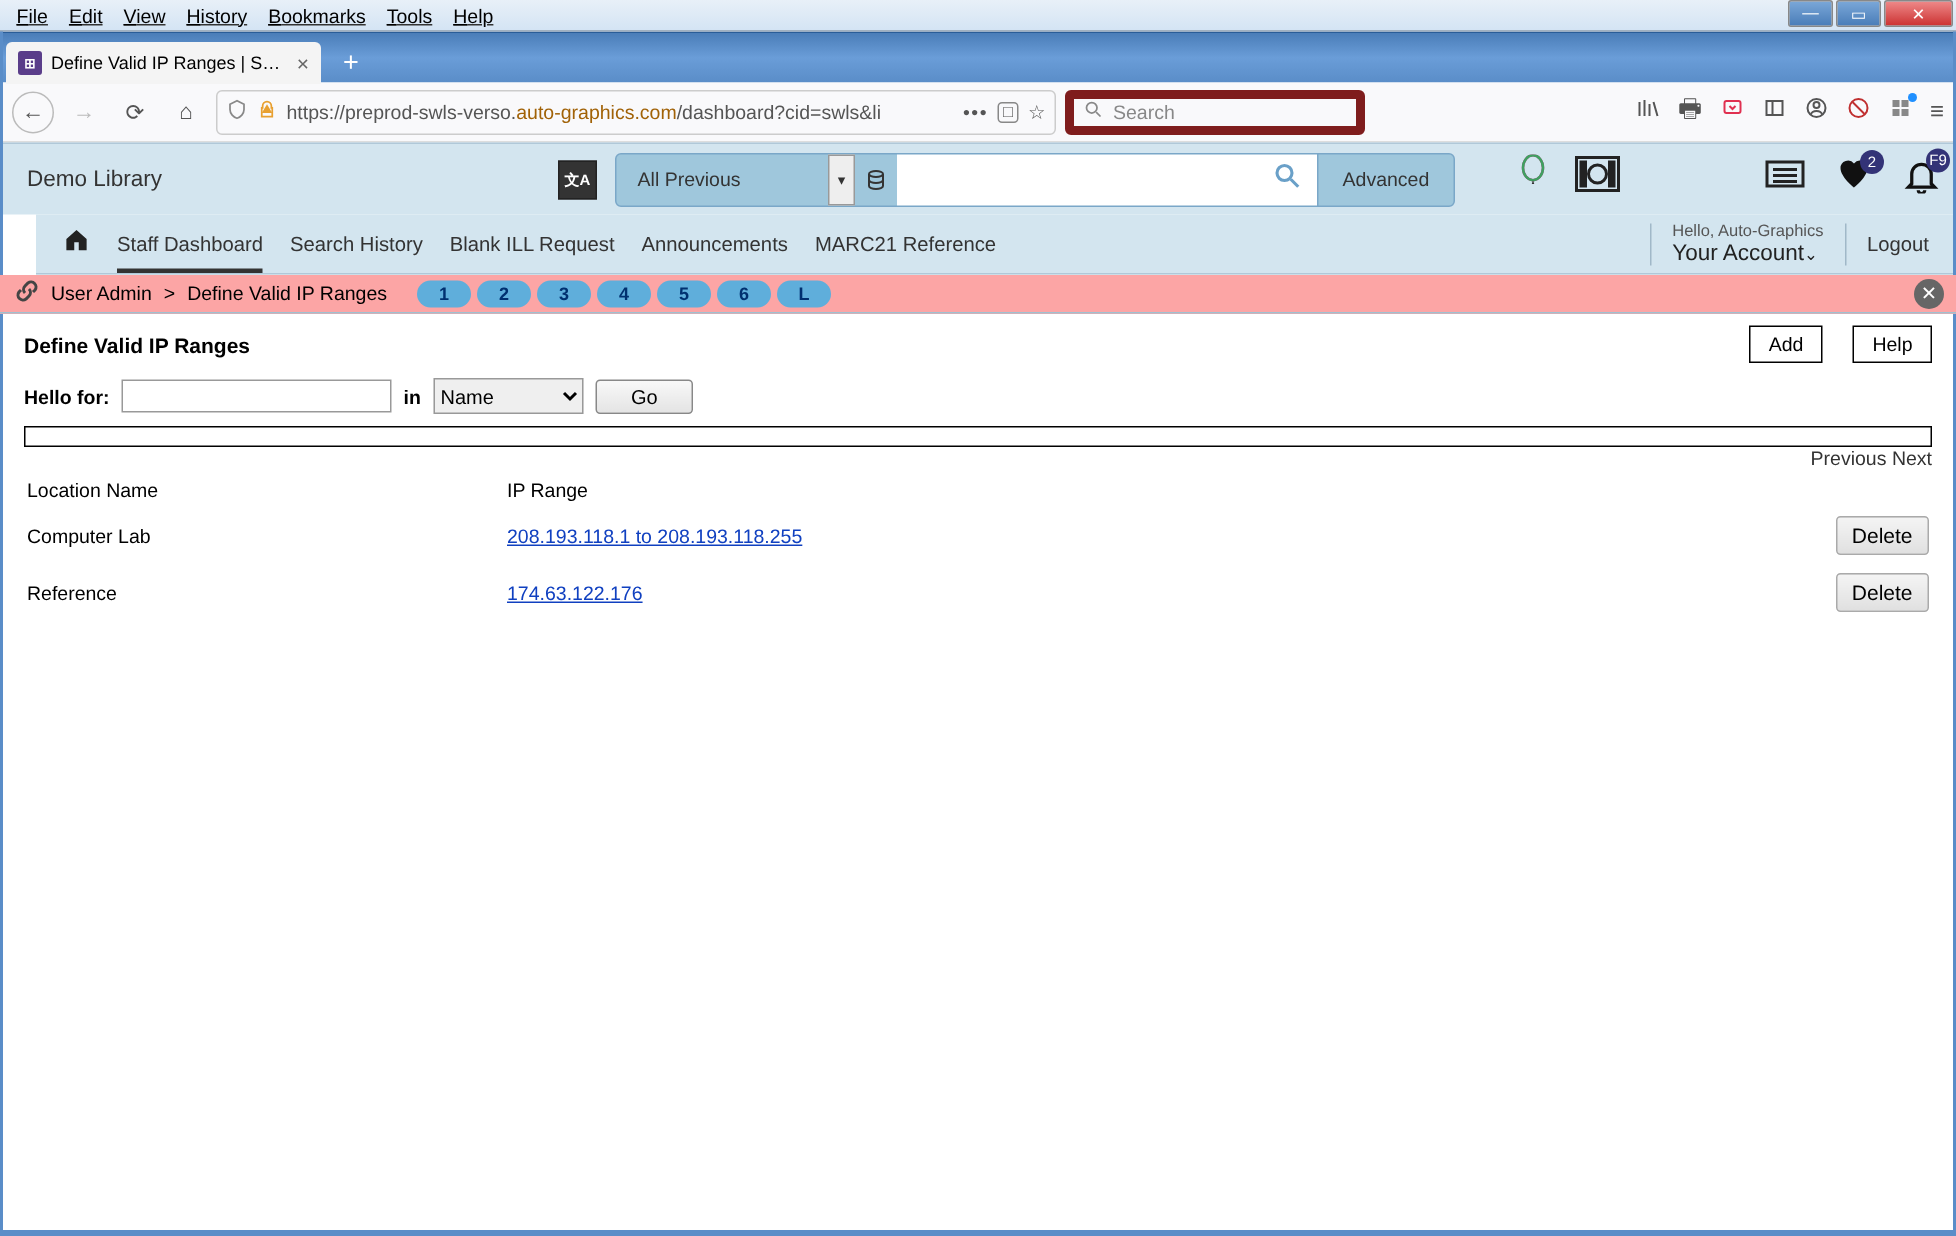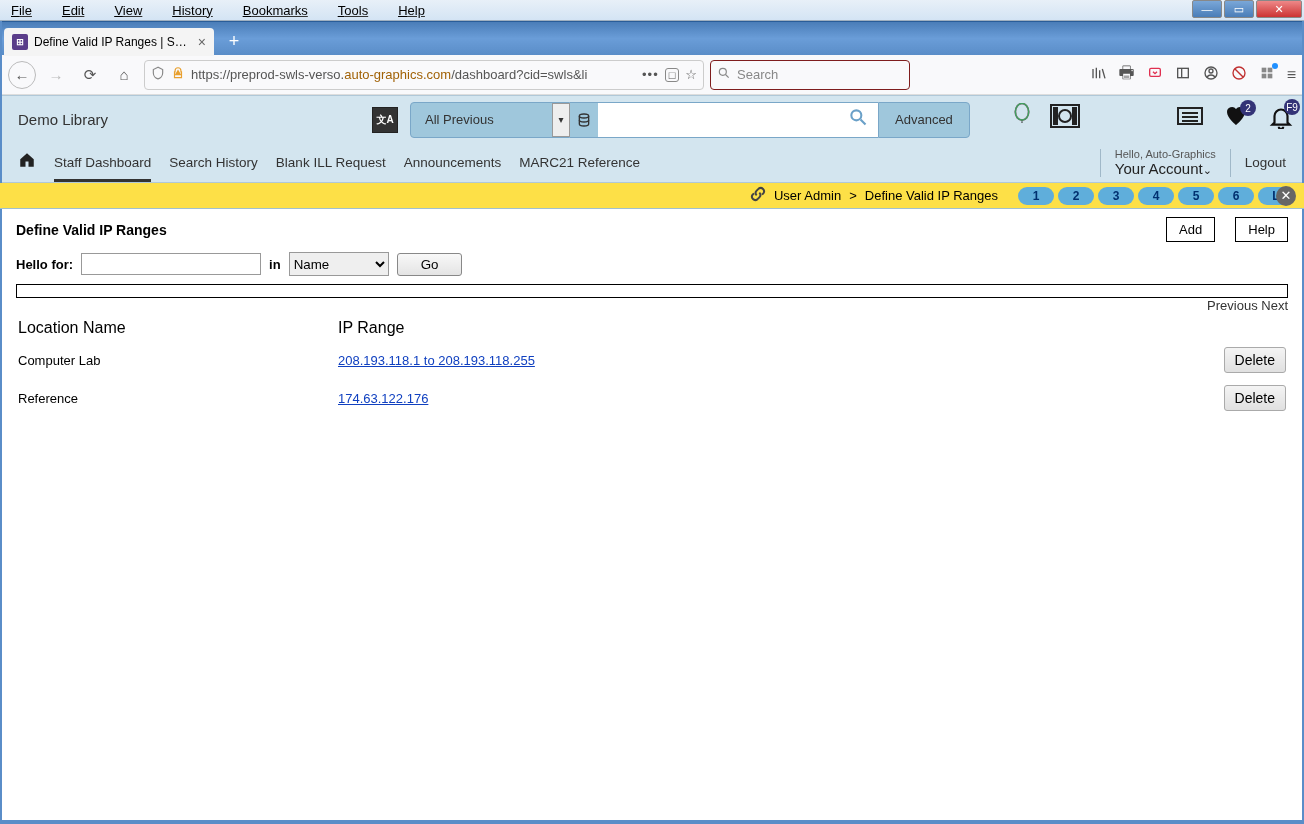--- a/index.html
+++ b/index.html
@@ -1,20 +1,20 @@
 <!DOCTYPE html>
 <html><head>
 <meta charset="utf-8">
 <style>
 * { box-sizing: border-box; margin: 0; padding: 0; }
 body { font-family: "Segoe UI", Tahoma, sans-serif; font-size: 13px; background: #fff; overflow: hidden; }
 
 
 .titlebar { height: 21px; background: linear-gradient(to bottom, #e8f0f8, #d4e4f4); border-bottom: 1px solid #a0b0c0; display: flex; align-items: center; padding: 0 0; position: relative; }
-.menubar { display: flex; gap: 16px; padding-left: 4px; }
+.menubar { display: flex; gap: 0; padding-left: 4px; }
 .menubar span { padding: 2px 7px; cursor: default; text-decoration: underline; text-decoration-color: #333; }
 .menubar span:first-letter { text-decoration: underline; }
 .winbtns { position: absolute; right: 2px; top: 0; display: flex; gap: 2px; }
 .winbtn { width: 30px; height: 18px; border: 1px solid #888; border-radius: 2px; display: flex; align-items: center; justify-content: center; font-size: 11px; color: #fff; }
 .winbtn.min { background: linear-gradient(to bottom, #7aa7d8, #4a7db8); }
 .winbtn.max { background: linear-gradient(to bottom, #7aa7d8, #4a7db8); }
 .winbtn.close { background: linear-gradient(to bottom, #e88, #c33); width: 46px; }
 
 
 .tabbar { height: 34px; background: linear-gradient(to bottom, #4a7db8 0%, #6a9dd8 50%, #5a8dc8 100%); display: flex; align-items: center; padding: 0 4px; border-top: 1px solid #2a5d98; }
@@ -28,21 +28,21 @@
 .navbar { height: 40px; background: #f9f9fb; border-bottom: 1px solid #ddd; display: flex; align-items: center; padding: 0 8px; gap: 6px; }
 .navbtn { width: 28px; height: 28px; display:flex; align-items:center; justify-content:center; color:#555; border-radius: 4px; font-size: 15px; }
 .navbtn.disabled { color: #bbb; }
 .navbtn.circ { border: 1px solid #bbb; border-radius: 50%; }
 .urlbar { flex: 0 0 560px; height: 30px; border: 1px solid #ccc; border-radius: 4px; display:flex; align-items:center; padding: 0 6px; gap:6px; font-size:13px; color:#555; }
 .urlbar .lock { font-size:12px; color:#888; }
 .urlbar .warn { color: #e8a030; font-size:14px; }
 .urlbar .url-text { flex:1; white-space:nowrap; overflow:hidden; text-overflow:ellipsis; }
 .urlbar .url-text b { color:#a16207; font-weight:normal; }
 .urlbar .dots { letter-spacing:1px; }
-.searchbar { flex: 0 0 200px; height: 30px; border: 1px solid #7f1d1d; border-radius: 4px; display:flex; align-items:center; padding: 0 6px; gap:6px; color:#888; }
+.searchbar { flex: 0 0 200px; height: 30px; border: 6px solid #7f1d1d; border-radius: 4px; display:flex; align-items:center; padding: 0 6px; gap:6px; color:#888; }
 .ricons { margin-left: auto; display:flex; gap: 12px; align-items:center; color:#555; font-size:16px; }
 .ricons .pocket { color:#e03050; }
 .ricons svg { width: 16px; height: 16px; }
 
 
 .apphdr { background: #d3e5ef; height: 48px; display:flex; align-items:center; padding: 0 10px; gap: 12px; border-top: 1px solid #b0c8d8; }
 .apphdr .logo-text { font-size: 15px; color:#333; font-weight: normal; margin-left: 8px; }
 .apphdr .spacer { flex: 0 0 240px; }
 .apphdr .az-icon { width: 26px; height: 26px; background: #333; display:flex; align-items:center; justify-content:center; color:#fff; font-size:10px; font-weight:bold; border:1px solid #222; }
 .searchcluster { display:flex; align-items:stretch; height: 36px; }
@@ -52,31 +52,31 @@
 .main-search { width: 280px; background:#fff; border-top:1px solid #7aa7c8; border-bottom:1px solid #7aa7c8; display:flex; align-items:center; justify-content:flex-end; padding: 0 10px; }
 .main-search .mag { color:#6aa0c8; font-size:18px; }
 .adv { background:#9fc7dc; border:1px solid #7aa7c8; display:flex; align-items:center; padding: 0 16px; border-radius: 0 4px 4px 0; color:#333; }
 .hdr-right-icons { margin-left: auto; display:flex; align-items:center; gap: 18px; }
 .hdr-right-icons .ic { font-size: 26px; color:#222; position:relative; }
 .balloon { width: 20px; height: 26px; }
 .heart-badge, .bell-badge { position: relative; }
 .badge-num { position:absolute; top:-4px; right:-6px; background:#337; color:#fff; border-radius:50%; width:16px; height:16px; font-size:10px; display:flex; align-items:center; justify-content:center; }
 
 
-.appnav { background:#d3e5ef; height: 40px; border-bottom: 1px solid #b0c8d8; display:flex; align-items:center; padding: 0 18px; gap:18px; font-size:13.5px; }
+.appnav { background:#d3e5ef; height: 40px; border-bottom: 1px solid #b0c8d8; display:flex; align-items:center; padding: 0 18px; gap:18px; font-size:13.5px;margin-left:24px; }
 .appnav .home-ic { font-size:18px; color:#222; }
 .appnav .link { color:#333; cursor:pointer; }
 .appnav .link.active { border-bottom: 3px solid #333; padding-bottom: 9px; margin-bottom: -12px; }
 .account-block { margin-left:auto; display:flex; align-items:center; gap: 14px; }
 .account-block .divider { width:1px; height:28px; background:#a0b8c8; }
 .account-text .hello { font-size:11px; color:#555; }
 .account-text .acct { font-size:15px; color:#222; }
 
 
-.crumbbar { background:#fde047; height: 26px; display:flex; align-items:center; padding: 0 10px; gap: 8px; font-size: 13px; border-bottom: 1px solid #a0c0d0; position: relative; justify-content: flex-end; }
+.crumbbar { background:#fca5a5; height: 26px; display:flex; align-items:center; padding: 0 10px; gap: 8px; font-size: 13px; border-bottom: 1px solid #a0c0d0; position: relative; }
 .crumbbar .linkic { font-size: 15px; color:#444; }
 .pills { display:flex; gap:4px; margin-left:12px; }
 .pill { background:#5faedb; color:#003070; border-radius: 10px; width: 36px; height:18px; display:flex; align-items:center; justify-content:center; font-size:12px; font-weight:bold; }
 .close-circle { position:absolute; right:8px; width:20px; height:20px; background:#666; border-radius:50%; color:#fff; display:flex; align-items:center; justify-content:center; font-size:13px; }
 
 
 .content { padding: 8px 16px; }
 .pagehead { display:flex; align-items:center; margin-bottom: 10px; }
 .pagehead h2 { font-size: 14px; font-weight:bold; }
 .pagehead .actions { margin-left:auto; display:flex; gap:20px; }
@@ -85,21 +85,21 @@
 .searchrow { display:flex; align-items:center; gap:8px; margin: 8px 0; font-weight:bold; font-size:13px; }
 .searchrow input[type=text] { width: 180px; height: 22px; border:1px solid #999; }
 .searchrow select { height: 24px; border:1px solid #999; width: 100px; }
 .gobtn { border:1px solid #888; background:linear-gradient(#f8f8f8,#e4e4e4); padding: 3px 23px; border-radius:3px; }
 
 .thinbox { border: 1px solid #000; height: 14px; margin: 6px 0 0 0; }
 .prevnext { text-align:right; font-size:13px; margin-top: 0; }
 .prevnext span { color:#333; }
 
 table.data { width:100%; border-collapse:collapse; margin-top: 2px; }
-table.data th { text-align:left; font-weight:normal; padding: 4px 2px; font-size:16px; }
+table.data th { text-align:left; font-weight:normal; padding: 4px 2px; font-size:13px; }
 table.data td { padding: 6px 2px; font-size:13px; vertical-align: middle; }
 table.data a { color:#1040c0; text-decoration:underline; }
 .delbtn { background:linear-gradient(#f4f4f4,#e0e0e0); border:1px solid #aaa; padding: 4px 10px; border-radius:3px; font-size:14px; }
 .colname { width: 320px; }
 .colact { width: 80px; text-align:right; }
 
 
 .window-border { position:fixed; left:0; right:0; bottom:0; height:4px; background:#5a8dc8; }
 .left-border { position:fixed; left:0; top:0; bottom:0; width:2px; background:#5a8dc8; }
 .right-border { position:fixed; right:0; top:0; bottom:0; width:2px; background:#5a8dc8; }

